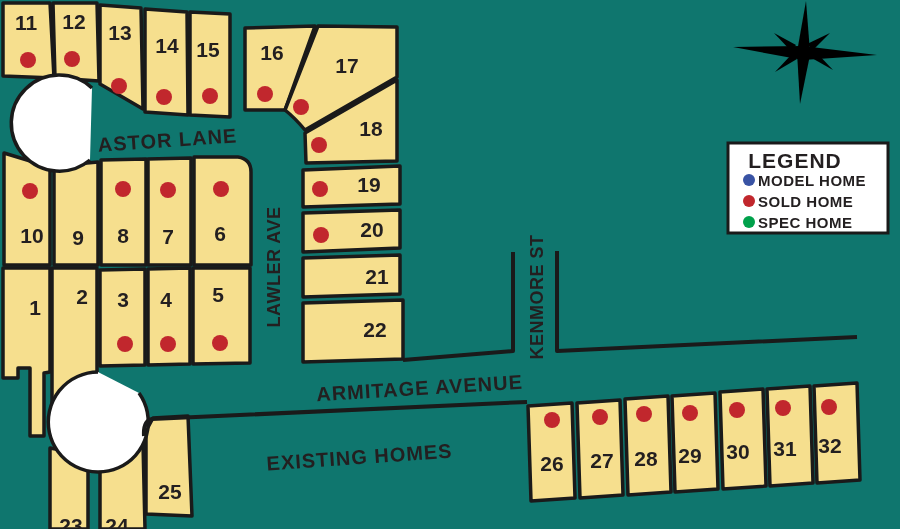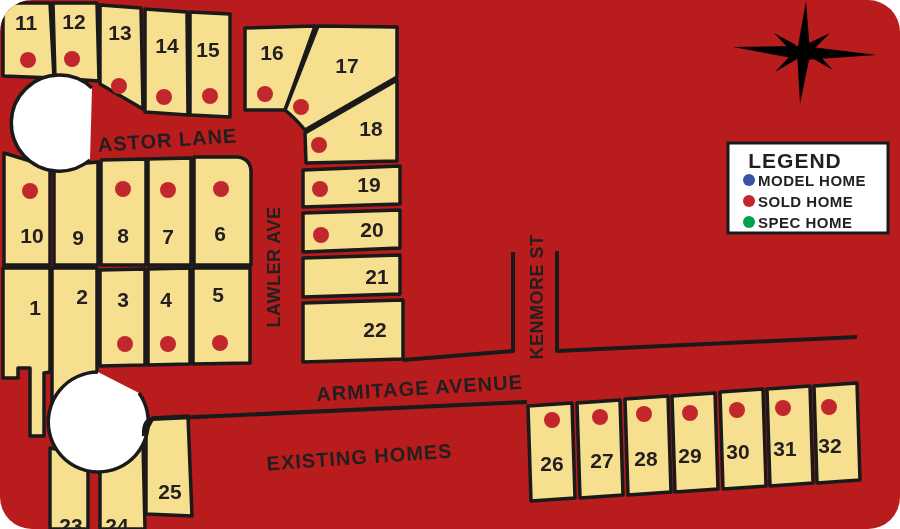--- a/index.html
+++ b/index.html
@@ -1,17 +1,17 @@
 <!DOCTYPE html>
 <html><head>
 <meta charset="utf-8">
 <style>
   html,body{margin:0;padding:0;background:#ffffff;}
-  .stage{position:relative;width:900px;height:529px;background:#b91c1c;overflow:hidden;
-         font-family:"Liberation Sans", sans-serif;border-radius:32px;}
+  .stage{position:relative;width:900px;height:529px;background:#0f766e;overflow:hidden;
+         font-family:"Liberation Sans", sans-serif;}
   svg{display:block;}
   .lot{stroke:#1a1a1a;stroke-width:3.5;stroke-linejoin:round;}
   .bulb{fill:#ffffff;stroke:#1a1a1a;stroke-width:3.5;}
   .sline{fill:none;stroke:#1a1a1a;stroke-width:4;stroke-linejoin:round;stroke-linecap:butt;}
   .num{font-size:21px;font-weight:600;fill:#231f20;text-anchor:middle;}
   .street-label{font-size:20px;font-weight:600;fill:#231f20;text-anchor:middle;letter-spacing:1px;}
   .street-label.small{font-size:18px;letter-spacing:0.5px;}
   .dot{stroke:none;}
   .legend-box{fill:#ffffff;stroke:#1a1a1a;stroke-width:3;}
   .legend-title{font-size:21px;font-weight:bold;fill:#231f20;text-anchor:middle;letter-spacing:1px;}

